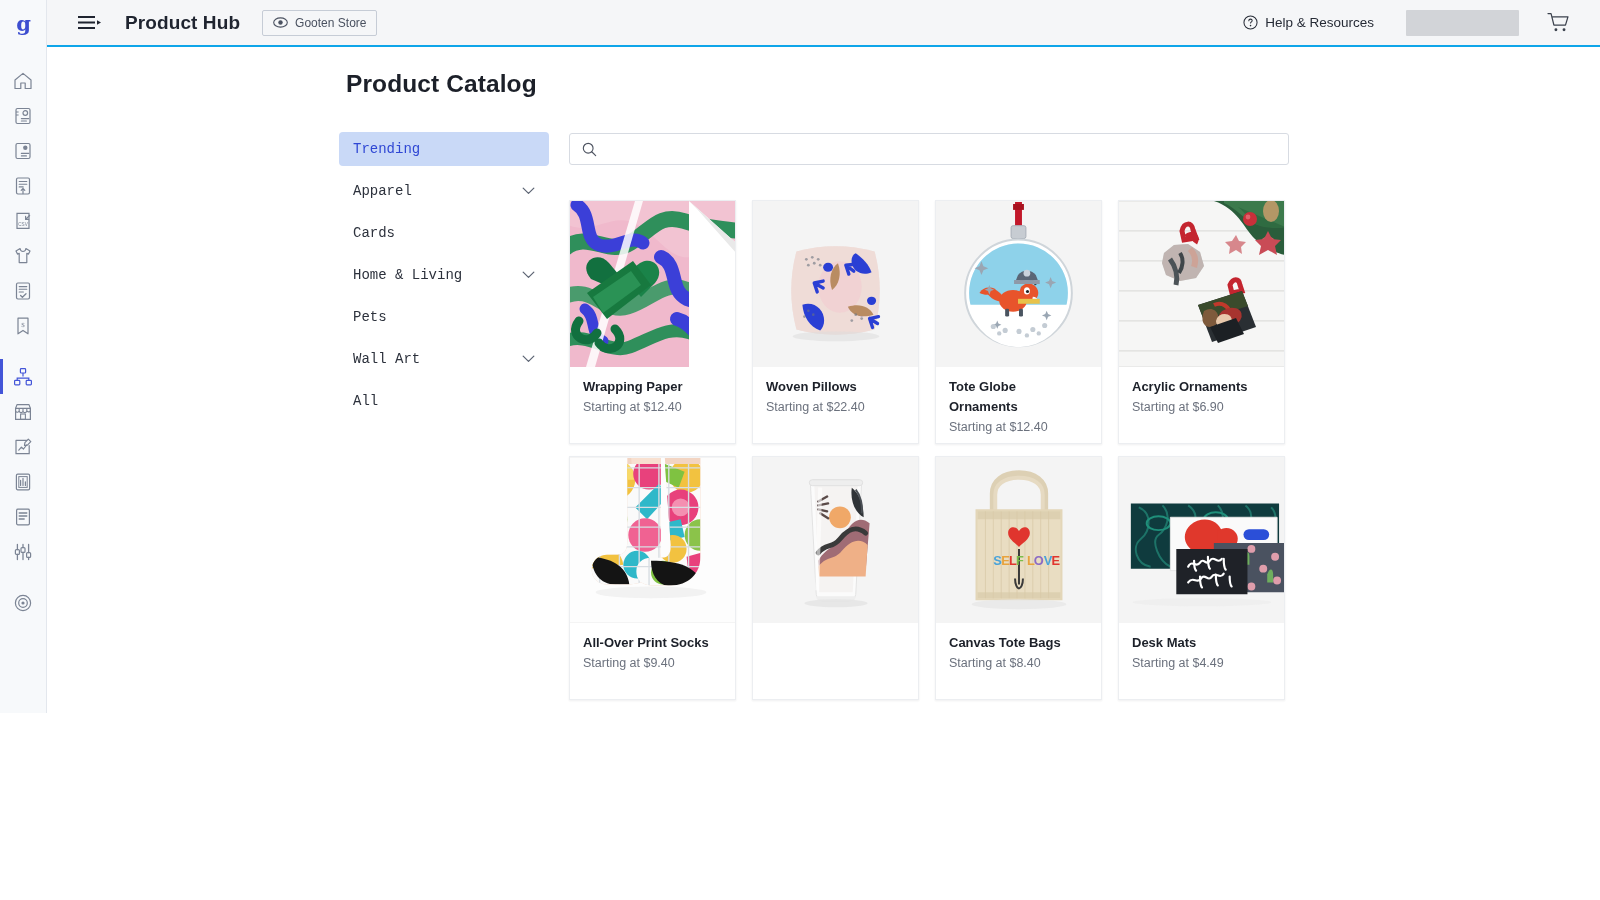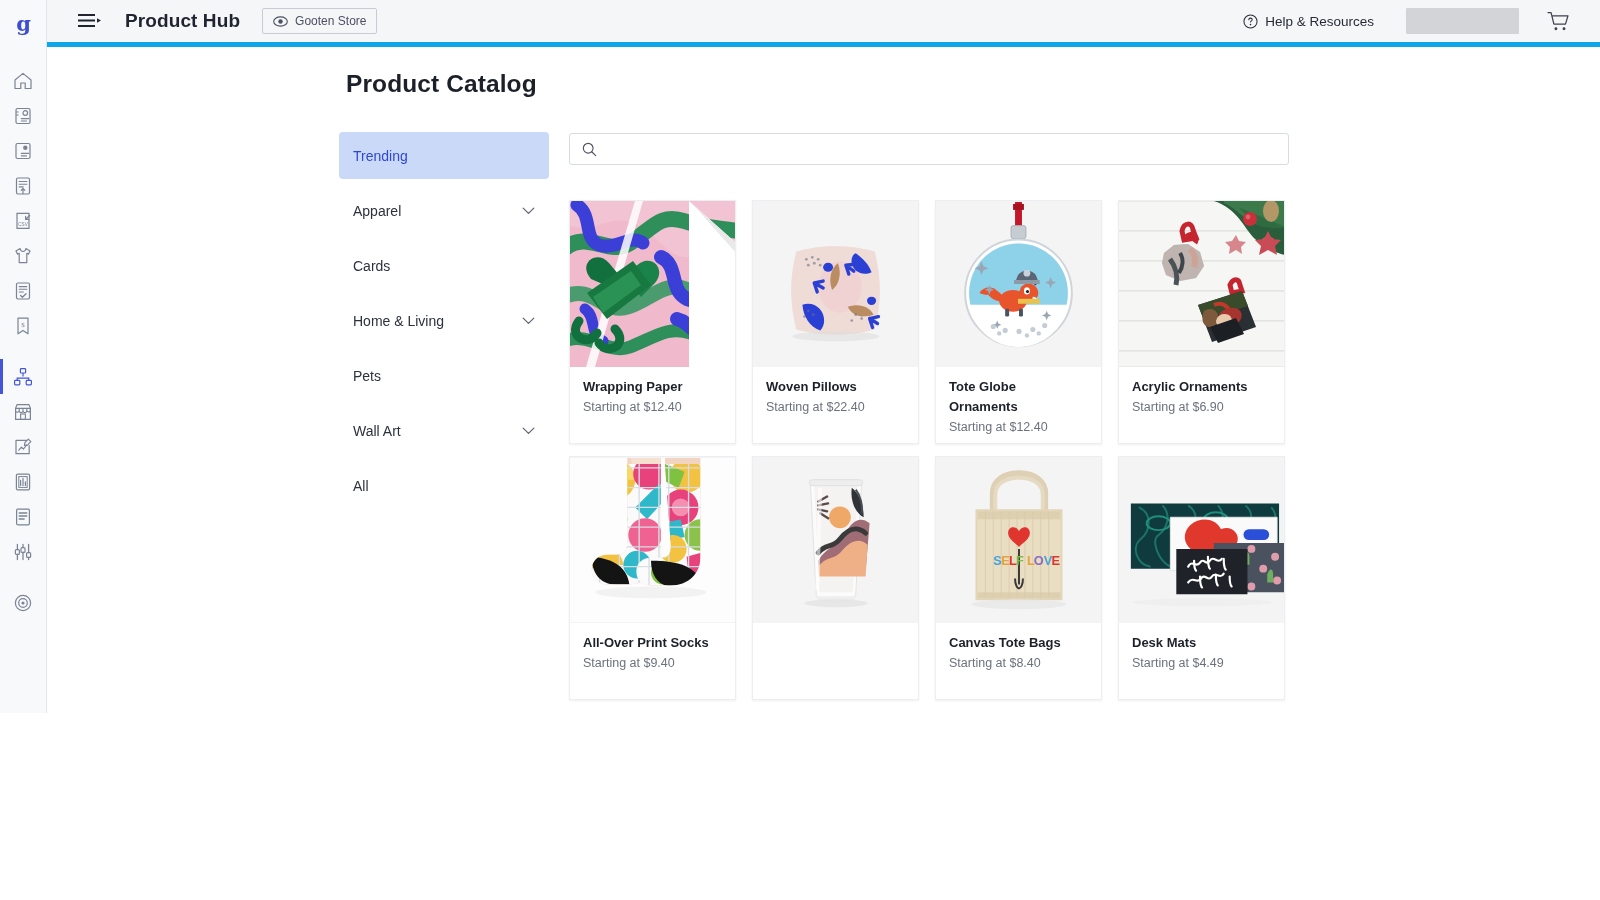--- a/index.html
+++ b/index.html
@@ -37,21 +37,21 @@
     content: ""; position: absolute; left: 0; top: 0;
     width: 3px; height: 35px; background: #4355d8;
   }
   .rail-gap { height: 16px; }
 
   
   #topbar {
     position: absolute; left: 47px; top: 0;
     width: 1553px; height: 47px;
     background: #f5f6f8;
-    border-bottom: 5px solid #0ea5e9;
+    border-bottom: 2px solid #0ea5e9;
     display: flex; align-items: center;
   }
   #hamburger {
     width: 34px; height: 34px; margin-left: 26px;
     display: flex; align-items: center; justify-content: center;
     color: #1f2430;
   }
   #app-title {
     margin-left: 18px;
     font-size: 19px; font-weight: 700; color: #1f2430;
@@ -86,25 +86,26 @@
   #main { position: absolute; left: 47px; top: 47px; width: 1553px; height: 853px; background:#fff; }
   #page-title {
     position: absolute; left: 299px; top: 23px;
     font-size: 24.5px; font-weight: 700; color: #1c2029;
     letter-spacing: .1px;
   }
 
   
   #cats { position: absolute; left: 292px; top: 85px; width: 210px; }
   .cat {
-    height: 47px; border-radius: 4px;
+    height: 34px; border-radius: 4px;
     display: flex; align-items: center;
     padding: 0 14px 0 14px;
     font-size: 14px; color: #2c313c;
     margin-bottom: 8px;
+    font-family: Liberation Mono, monospace;
   }
   .cat.active { background: #c9d9f7; color: #2f47d4; font-weight: 400; }
   .cat .chev { margin-left: auto; color: #5d6574; display:flex; }
 
   
   #search-wrap {
     position: absolute; left: 522px; top: 86px;
     width: 720px; height: 32px;
     border: 1px solid #d7dbe2; border-radius: 3px;
     background: #fff; display: flex; align-items: center;

